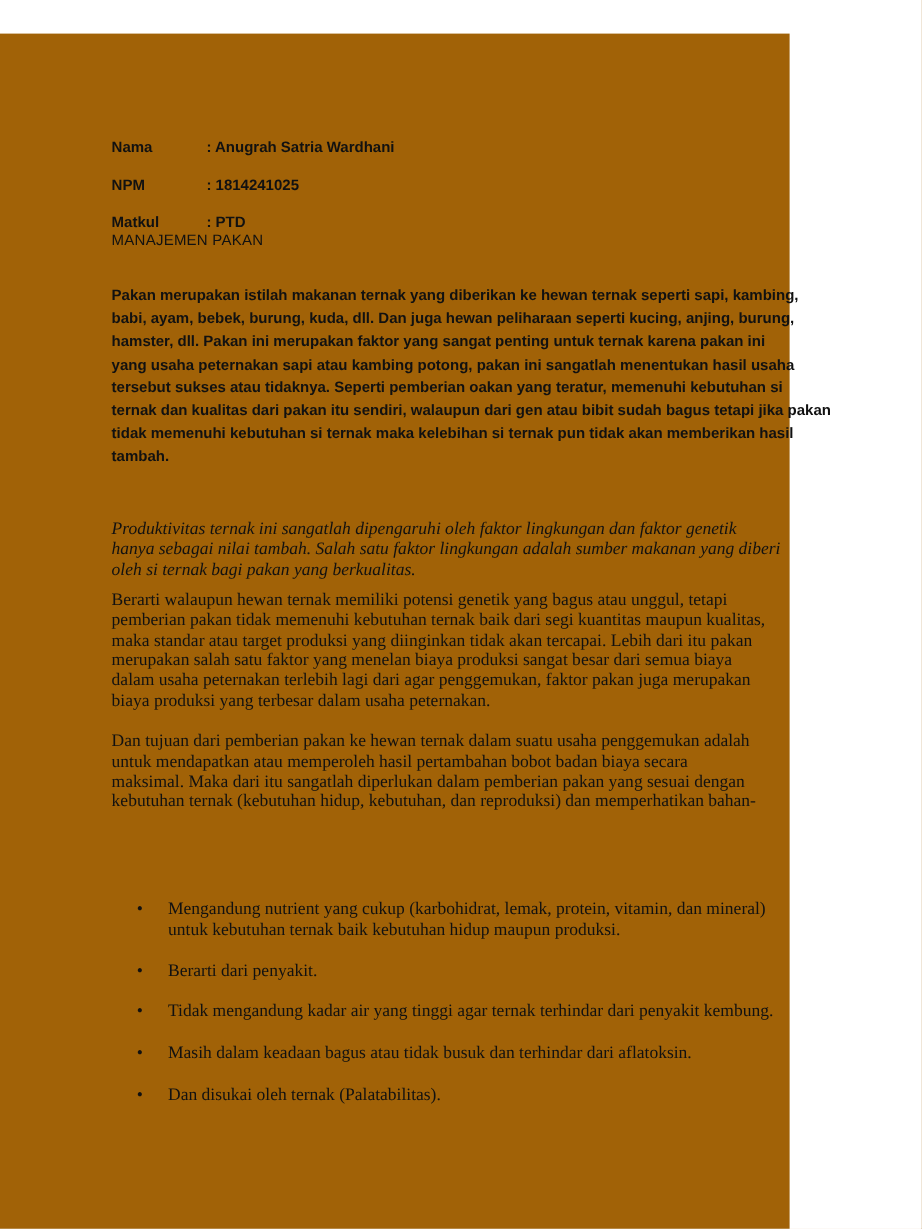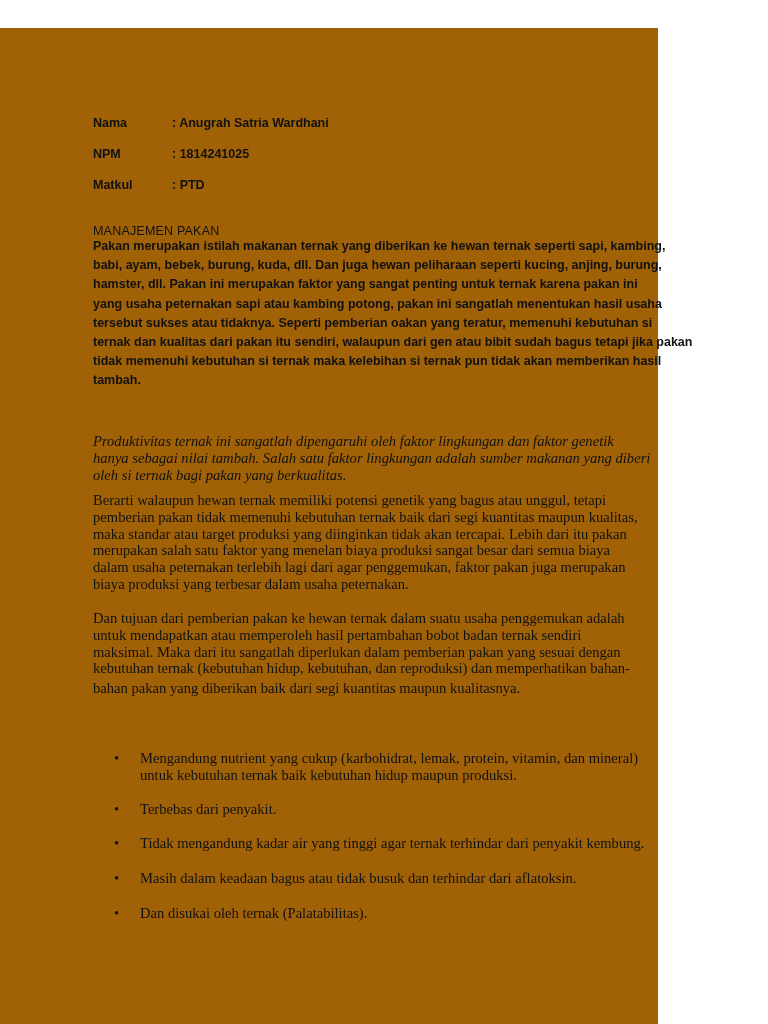--- a/index.html
+++ b/index.html
@@ -3,21 +3,21 @@
 <meta charset="utf-8">
 <style>
   html, body { margin: 0; padding: 0; background: #ffffff; }
   body { width: 768px; height: 1024px; position: relative; overflow: hidden; color: #111; }
   .page { position: absolute; left: 0; top: 0; width: 658px; height: 1024px; background: #a16207; margin-top: 28px; }
   .sans { font-family: "Liberation Sans", "DejaVu Sans", sans-serif; font-size: 12.5px; }
   .serif { font-family: "Liberation Serif", "DejaVu Serif", serif; font-size: 14.6px; }
   .meta-row { position: absolute; left: 93px; height: 18px; font-weight: bold; }
   .meta-row .label { position: absolute; left: 0; }
   .meta-row .value { position: absolute; left: 79px; white-space: nowrap; }
-  .heading { position: absolute; left: 93px; top: 196px; font-weight: normal; letter-spacing: 0.2px; }
+  .heading { position: absolute; left: 93px; top: 165px; font-weight: normal; letter-spacing: 0.2px; }
   .para-sans { position: absolute; left: 93px; width: 590px; font-weight: bold; line-height: 19.2px; margin: 0; }
   .para-serif { position: absolute; left: 93px; width: 600px; line-height: 16.8px; margin: 0; }
   .list { position: absolute; left: 93px; top: 722px; width: 600px; margin: 0; padding: 0; list-style: none; }
   .list li { position: relative; padding-left: 47px; line-height: 16.8px; margin: 0; }
   .bullet { position: absolute; left: 21px; top: 0; }
   .line { display: block; white-space: nowrap; }
 </style>
 </head>
 <body>
 
@@ -59,36 +59,35 @@
     <span class="line">Berarti walaupun hewan ternak memiliki potensi genetik yang bagus atau unggul, tetapi</span>
     <span class="line">pemberian pakan tidak memenuhi kebutuhan ternak baik dari segi kuantitas maupun kualitas,</span>
     <span class="line">maka standar atau target produksi yang diinginkan tidak akan tercapai. Lebih dari itu pakan</span>
     <span class="line">merupakan salah satu faktor yang menelan biaya produksi sangat besar dari semua biaya</span>
     <span class="line">dalam usaha peternakan terlebih lagi dari agar penggemukan, faktor pakan juga merupakan</span>
     <span class="line">biaya produksi yang terbesar dalam usaha peternakan.</span>
   </p>
 
   <p class="para-serif serif" style="top:582px;">
     <span class="line">Dan tujuan dari pemberian pakan ke hewan ternak dalam suatu usaha penggemukan adalah</span>
-    <span class="line">untuk mendapatkan atau memperoleh hasil pertambahan bobot badan ternak sendiri</span>
+    <span class="line">untuk mendapatkan atau memperoleh hasil pertambahan bobot badan biaya secara</span>
     <span class="line">maksimal. Maka dari itu sangatlah diperlukan dalam pemberian pakan yang sesuai dengan</span>
     <span class="line">kebutuhan ternak (kebutuhan hidup, kebutuhan, dan reproduksi) dan memperhatikan bahan-</span>
-    <span class="line" style="margin-top:3px;">bahan pakan yang diberikan baik dari segi kuantitas maupun kualitasnya.</span>
   </p>
 
 
   <ul class="list serif">
     <li style="margin-bottom:17px;">
       <span class="bullet">•</span>
       <span class="line">Mengandung nutrient yang cukup (karbohidrat, lemak, protein, vitamin, dan mineral)</span>
       <span class="line">untuk kebutuhan ternak baik kebutuhan hidup maupun produksi.</span>
     </li>
     <li style="margin-bottom:18px;">
       <span class="bullet">•</span>
-      <span class="line">Terbebas dari penyakit.</span>
+      <span class="line">Berarti dari penyakit.</span>
     </li>
     <li style="margin-bottom:18px;">
       <span class="bullet">•</span>
       <span class="line">Tidak mengandung kadar air yang tinggi agar ternak terhindar dari penyakit kembung.</span>
     </li>
     <li style="margin-bottom:18px;">
       <span class="bullet">•</span>
       <span class="line">Masih dalam keadaan bagus atau tidak busuk dan terhindar dari aflatoksin.</span>
     </li>
     <li>

